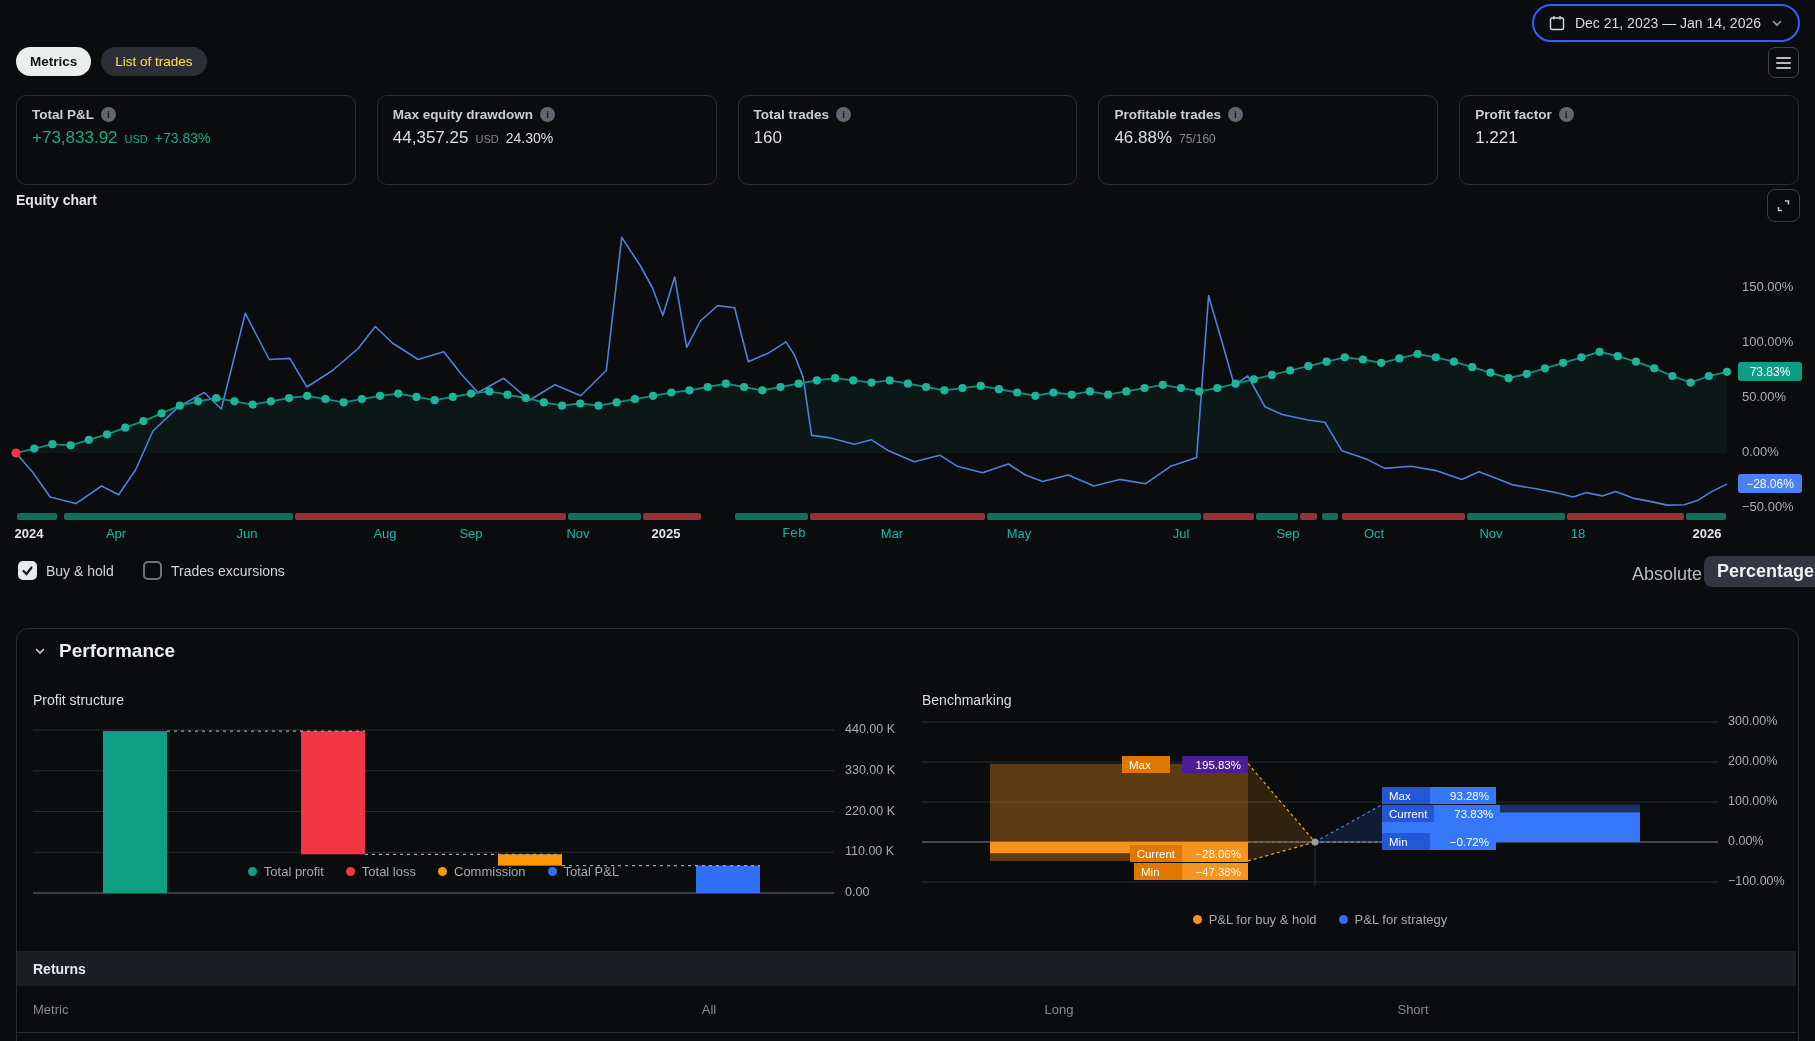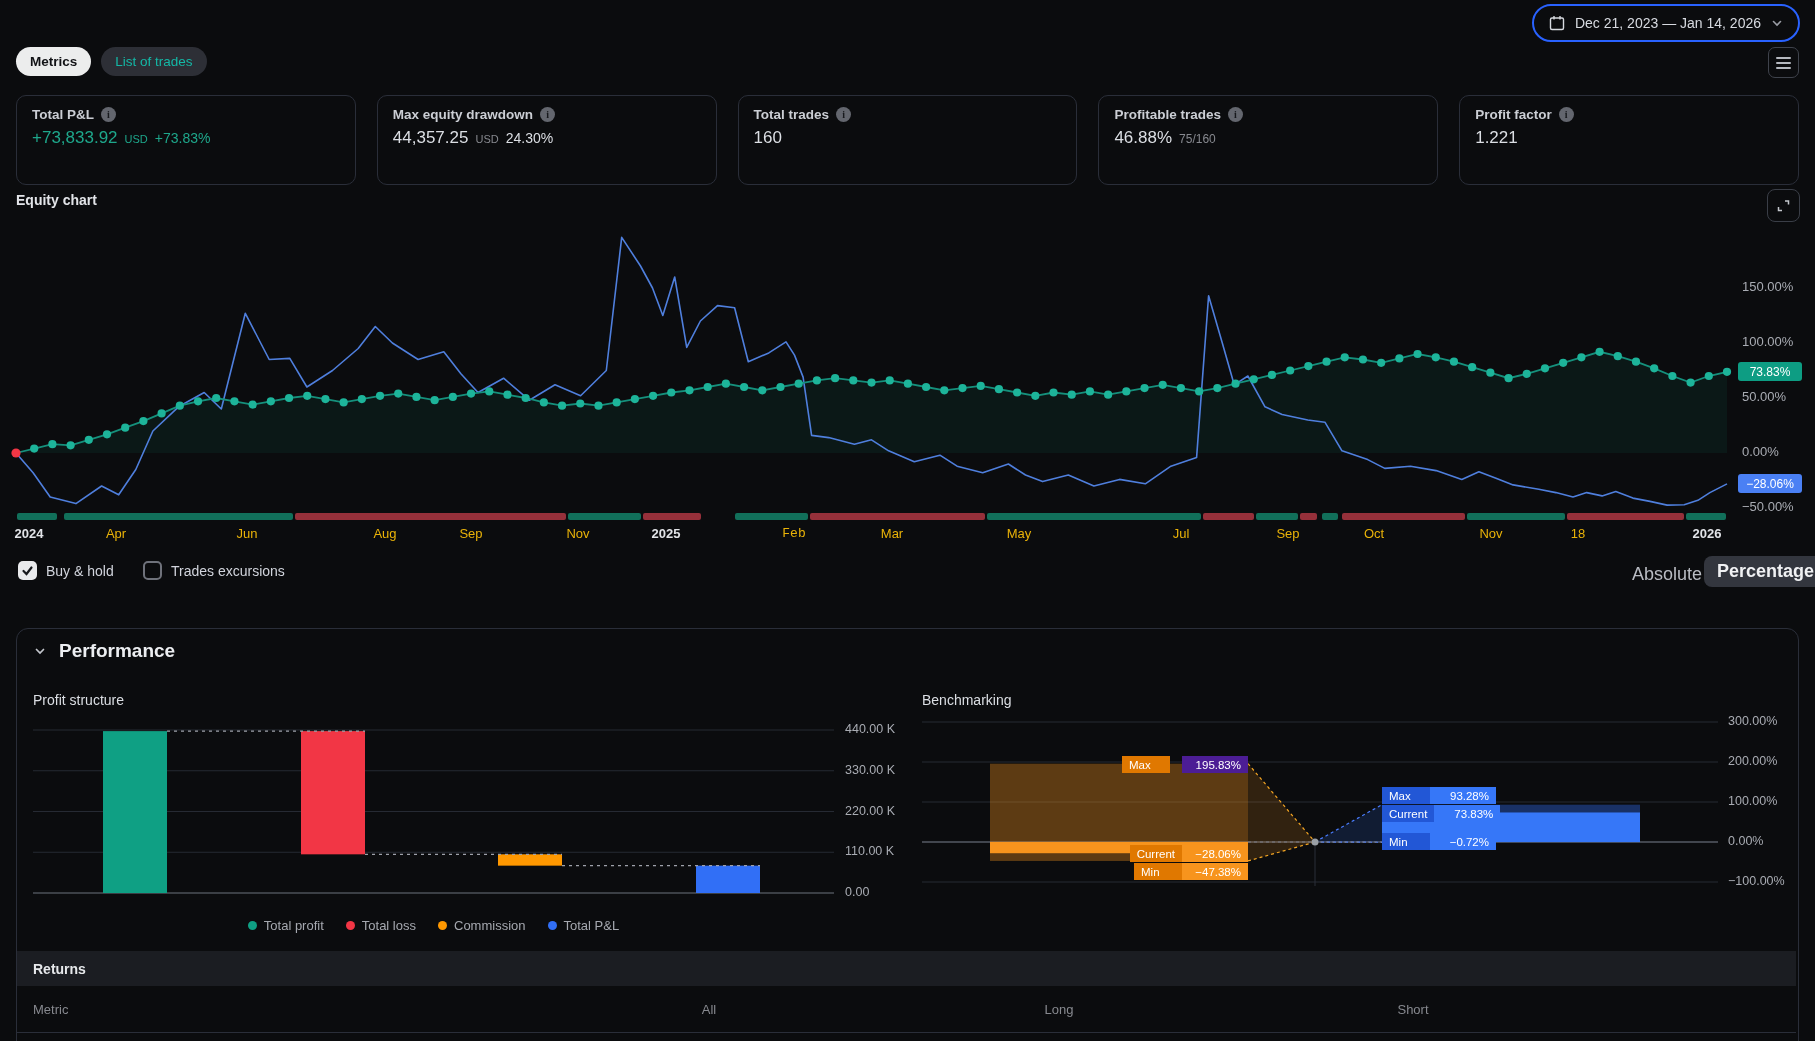--- a/index.html
+++ b/index.html
@@ -15,41 +15,41 @@
   .chev{width:14px;height:14px;}
   .datebtn{right:15px;top:4px;height:34px;border:2px solid #2962ff;border-radius:19px;
       display:flex;align-items:center;gap:9px;padding:0 14px;cursor:pointer;color:#d7dae0;font-size:14px;}
   .menubtn{right:16px;top:47px;width:29px;height:29px;border:1px solid #3f434c;border-radius:7px;
       display:flex;flex-direction:column;justify-content:center;align-items:center;gap:3px;cursor:pointer;}
   .menubtn i{display:block;width:15px;height:2px;background:#b6b9c0;border-radius:1px;}
   .tabsrow{left:16px;top:47px;display:flex;gap:10px;}
   .tab{height:29px;border-radius:15px;padding:0 14px;display:flex;align-items:center;
       font-size:13.5px;cursor:pointer;}
   .tab.active{background:#eceded;color:#121316;font-weight:bold;}
-  .tab.inactive{background:#2d2f36;color:#14b8a6;}
+  .tab.inactive{background:#2d2f36;color:#fde047;}
   
   .cards{left:16px;top:95px;width:1783px;display:flex;gap:21px;}
   .card{flex:1;height:66px;border:1px solid #2a2e39;border-radius:10px;padding:11px 15px;box-sizing:content-box;}
   .card .lab{display:flex;align-items:center;gap:7px;font-size:13.5px;font-weight:bold;color:#cbced4;}
   .info{width:15px;height:15px;border-radius:50%;background:#63666e;color:#17191d;font-size:10px;
       font-weight:bold;display:flex;align-items:center;justify-content:center;font-family:"Liberation Serif",serif;}
   .card .val{margin-top:6px;display:flex;align-items:baseline;gap:7px;}
   .v-main{font-size:17px;color:#dcdfe4;}
   .v-unit{font-size:11px;color:#87898f;}
   .v-extra{font-size:14px;color:#dcdfe4;}
   .v-sub{font-size:12px;color:#87898f;}
   .green .v-main,.green .v-unit,.green .v-extra{color:#1ea78b;}
   
   .section-title{font-size:14px;font-weight:bold;color:#e2e4e8;}
   .expandbtn{left:1767px;top:189px;width:31px;height:31px;border:1px solid #3a3e47;border-radius:8px;
       display:flex;align-items:center;justify-content:center;cursor:pointer;}
   .ylab{position:absolute;font-size:13px;color:#a9acb3;white-space:nowrap;}
   .ybadge{position:absolute;width:64px;height:19px;border-radius:3px;color:#fff;font-size:12px;
       display:flex;align-items:center;justify-content:center;}
-  .xlab{position:absolute;font-size:13px;color:#eab308;transform:translateX(-50%);white-space:nowrap;}
+  .xlab{position:absolute;font-size:13px;color:#14b8a6;transform:translateX(-50%);white-space:nowrap;}
   .xlab.major{color:#e2e4e8;font-weight:bold;}
   .stripseg{position:absolute;top:513px;height:7px;border-radius:2px;}
   .ctrl{display:flex;align-items:center;gap:9px;cursor:pointer;}
   .cbx{width:19px;height:19px;border-radius:5px;box-sizing:border-box;}
   .cbx.on{background:#e9eaec;display:flex;align-items:center;justify-content:center;}
   .cbx.off{border:2px solid #6f727b;background:transparent;}
   .ctrl span{font-size:14px;color:#d1d4dc;}
   .abs-label{font-size:18px;color:#b9bcc3;cursor:pointer;}
   .pct-btn{height:31px;padding:0 13px;border-radius:8px;background:#33363e;color:#f0f1f3;
       font-size:18px;font-weight:bold;display:flex;align-items:center;cursor:pointer;}
@@ -314,36 +314,46 @@
       <line x1="343" y1="58.66799999999999" x2="410" y2="137" stroke="#f5a623" stroke-width="1.2" stroke-dasharray="3 3"></line>
       <line x1="343" y1="155.952" x2="410" y2="137" stroke="#f5a623" stroke-width="1.2" stroke-dasharray="3 3"></line>
       <line x1="410" y1="137" x2="477" y2="99.68799999999999" stroke="#4a7dff" stroke-width="1.2" stroke-dasharray="3 3"></line>
       <line x1="410" y1="137" x2="477" y2="137.288" stroke="#4a7dff" stroke-width="1.2" stroke-dasharray="3 3"></line>
       <line x1="343" y1="137" x2="477" y2="137" stroke="#787b86" stroke-width="1" stroke-dasharray="3 3"></line>
       <line x1="410" y1="137" x2="410" y2="181" stroke="#2a2e39" stroke-width="1"></line>
       <circle cx="410" cy="137" r="3.5" fill="#9aa0a6"></circle>
     </svg>
   <div id="chart-labels"></div>
 
-  <div class="legend abs" id="wf-legend" style="left:33px;top:918px;width:801px;">
+  <div class="legend abs" id="wf-legend" style="left:33px;top:864px;width:801px;">
       <div class="it">
         <span class="dot" style="background:#0fa084"></span>
         <span>Total profit</span>
       </div>
       <div class="it">
         <span class="dot" style="background:#f23645"></span>
         <span>Total loss</span>
       </div>
       <div class="it">
         <span class="dot" style="background:#ff9800"></span>
         <span>Commission</span>
       </div>
       <div class="it">
         <span class="dot" style="background:#316ff6"></span>
         <span>Total P&amp;L</span>
+      </div>
+    </div>
+  <div class="legend abs" id="bm-legend" style="left:922px;top:912px;width:796px;">
+      <div class="it">
+        <span class="dot" style="background:#f7941d"></span>
+        <span>P&amp;L for buy &amp; hold</span>
+      </div>
+      <div class="it">
+        <span class="dot" style="background:#316ff6"></span>
+        <span>P&amp;L for strategy</span>
       </div>
     </div>
 
   <div class="abs returns-band"></div>
   <div class="abs returns-title">Returns</div>
   <div class="abs th" style="left:33px;">Metric</div>
   <div class="abs th c" style="left:709px;">All</div>
   <div class="abs th c" style="left:1059px;">Long</div>
   <div class="abs th c" style="left:1413px;">Short</div>
   <div class="abs divider"></div>

